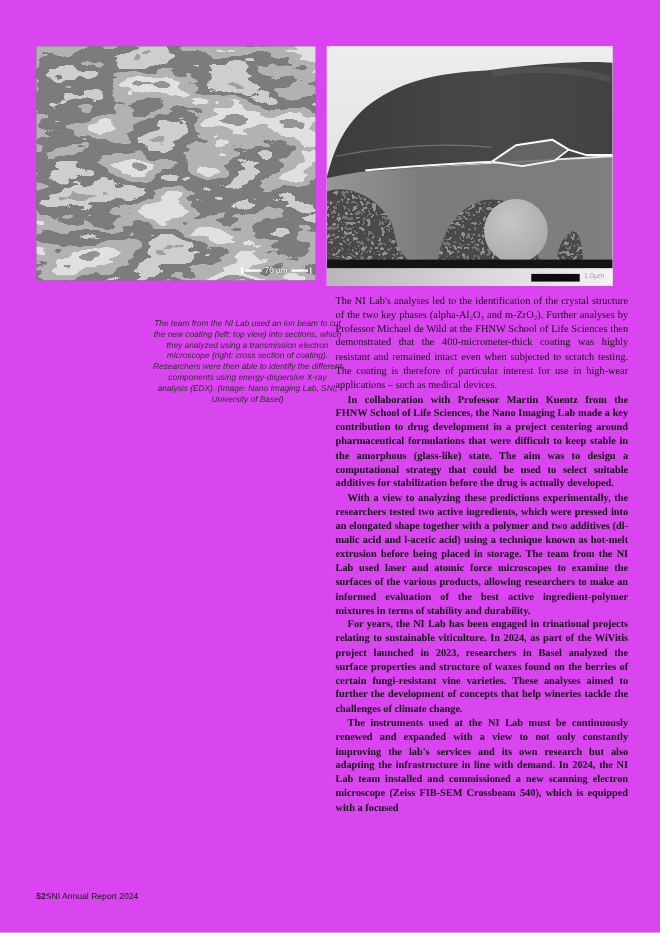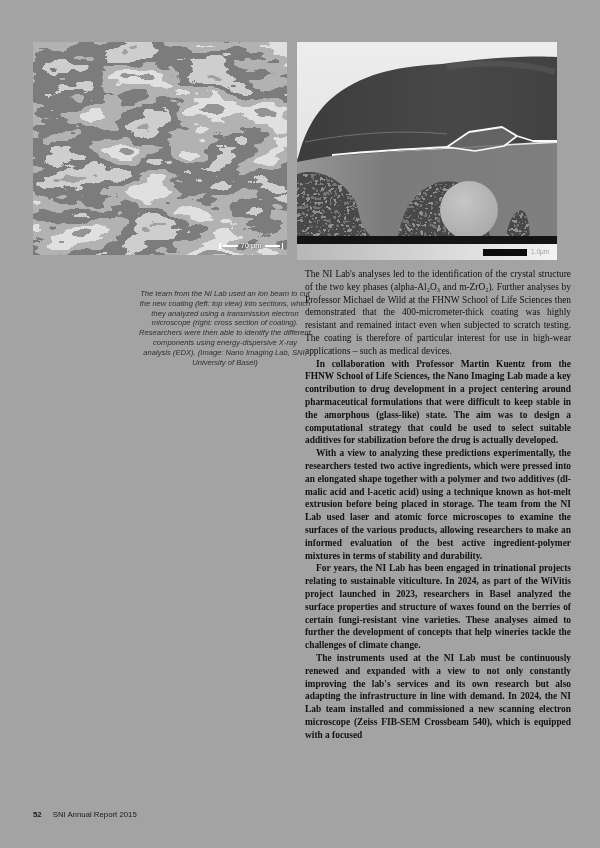--- a/index.html
+++ b/index.html
@@ -1,17 +1,17 @@
 <!DOCTYPE html>
 <html><head>
 <meta charset="utf-8">
 <style>
   html,body { margin:0; padding:0; background:#fff; }
   .page {
-    position:relative; width:600px; height:848px; background:#a3a3a3;
+    position:relative; width:600px; height:848px; background:#d946ef;
     overflow:hidden; font-family:"Liberation Sans", sans-serif;
   }
 
   
   .fig-left {
     position:absolute; left:33px; top:42px; width:254px; height:213px;
     background:#6f6f6f; overflow:hidden;
   }
   .fig-right {
     position:absolute; left:297px; top:42px; width:260px; height:218px;
@@ -46,21 +46,21 @@
     position:absolute; left:305px; top:268px; width:266px;
     font-family:"Liberation Serif", serif; font-size:9.4px; line-height:12.8px;
     color:#101010; text-align:justify;
   }
   .article p { margin:0; }
   .article p + p { text-indent:11px;font-weight:bold; }
 
   
   .footer {
     position:absolute; left:33px; top:810px; font-size:7.8px; color:#1a1a1a;
-    display:flex; align-items:baseline; gap:11px;
+    display:flex; align-items:baseline; 
   }
   .footer .pagenum { font-weight:bold; }
 </style>
 </head>
 <body>
 
 <div class="page">
 
   <div class="fig-left">
     <svg width="254" height="213" viewBox="0 0 254 213">
@@ -155,16 +155,16 @@
   <div class="article">
     <p>The NI Lab's analyses led to the identification of the crystal structure of the two key phases (alpha-Al₂O₃ and m-ZrO₂). Further analyses by Professor Michael de Wild at the FHNW School of Life Sciences then demonstrated that the 400-micrometer-thick coating was highly resistant and remained intact even when subjected to scratch testing. The coating is therefore of particular interest for use in high-wear applications – such as medical devices.</p>
     <p>In collaboration with Professor Martin Kuentz from the FHNW School of Life Sciences, the Nano Imaging Lab made a key contribution to drug development in a project centering around pharmaceutical formulations that were difficult to keep stable in the amorphous (glass-like) state. The aim was to design a computational strategy that could be used to select suitable additives for stabilization before the drug is actually developed.</p>
     <p>With a view to analyzing these predictions experimentally, the researchers tested two active ingredients, which were pressed into an elongated shape together with a polymer and two additives (dl-malic acid and l-acetic acid) using a technique known as hot-melt extrusion before being placed in storage. The team from the NI Lab used laser and atomic force microscopes to examine the surfaces of the various products, allowing researchers to make an informed evaluation of the best active ingredient-polymer mixtures in terms of stability and durability.</p>
     <p>For years, the NI Lab has been engaged in trinational projects relating to sustainable viticulture. In 2024, as part of the WiVitis project launched in 2023, researchers in Basel analyzed the surface properties and structure of waxes found on the berries of certain fungi-resistant vine varieties. These analyses aimed to further the development of concepts that help wineries tackle the challenges of climate change.</p>
     <p>The instruments used at the NI Lab must be continuously renewed and expanded with a view to not only constantly improving the lab's services and its own research but also adapting the infrastructure in line with demand. In 2024, the NI Lab team installed and commissioned a new scanning electron microscope (Zeiss FIB-SEM Crossbeam 540), which is equipped with a focused</p>
   </div>
 
   <div class="footer">
     <span class="pagenum">52</span>
-    <span>SNI Annual Report 2015</span>
+    <span>SNI Annual Report 2024</span>
   </div>
 
 </div>
 
 </body></html>

